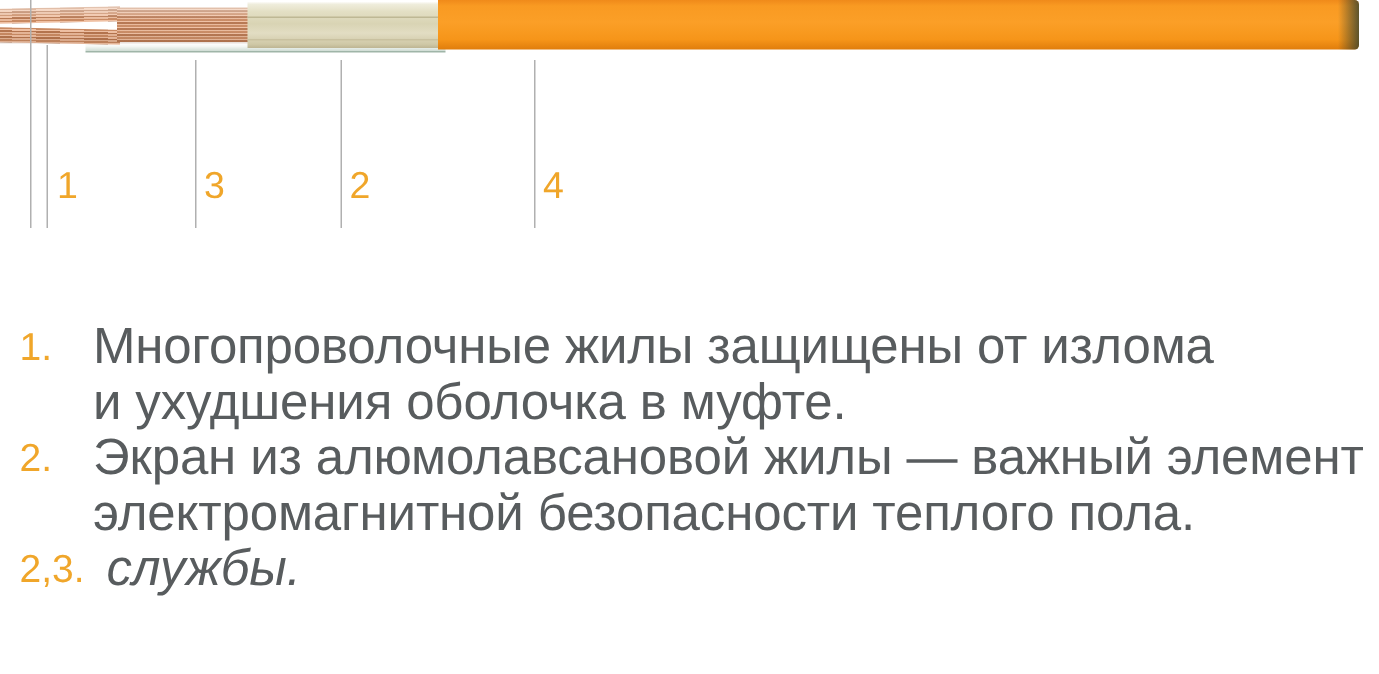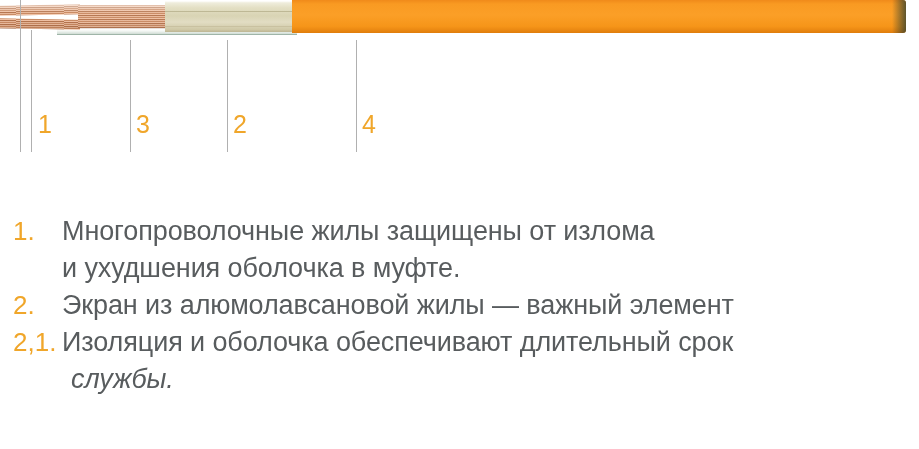--- a/index.html
+++ b/index.html
@@ -183,21 +183,21 @@
     width: 62px;
     color: #f0a62a;
     font-size: 26px;
     line-height: 37px;
     padding-left: 13px;
     box-sizing: border-box;
     font-family: "Liberation Sans", "DejaVu Sans", sans-serif;
   }
   .legend-text {
     color: #585c5e;
-    font-size: 27px;
+    font-size: 34px;
     line-height: 37px;
     letter-spacing: -0.1px;
     font-family: "Liberation Sans", "DejaVu Sans", sans-serif;
   }
   .legend-text .cont {
     display: block;
   }
   .legend-text .cont.indent {
     padding-left: 9px;
     font-style: italic;
@@ -243,24 +243,24 @@
     <div class="legend-text">
       <span class="cont">Многопроволочные жилы защищены от излома</span>
       <span class="cont">и ухудшения оболочка в муфте.</span>
     </div>
   </div>
 
   <div class="legend-item">
     <div class="legend-marker">2.</div>
     <div class="legend-text">
       <span class="cont">Экран из алюмолавсановой жилы — важный элемент</span>
+      <span class="cont">электромагнитной безопасности теплого пола.</span>
     </div>
   </div>
 
   <div class="legend-item">
-    <div class="legend-marker">2,1.</div>
+    <div class="legend-marker">2,3.</div>
     <div class="legend-text">
-      <span class="cont">Изоляция и оболочка обеспечивают длительный срок</span>
       <span class="cont indent">службы.</span>
     </div>
   </div>
 
 </div>
 
 </body></html>

